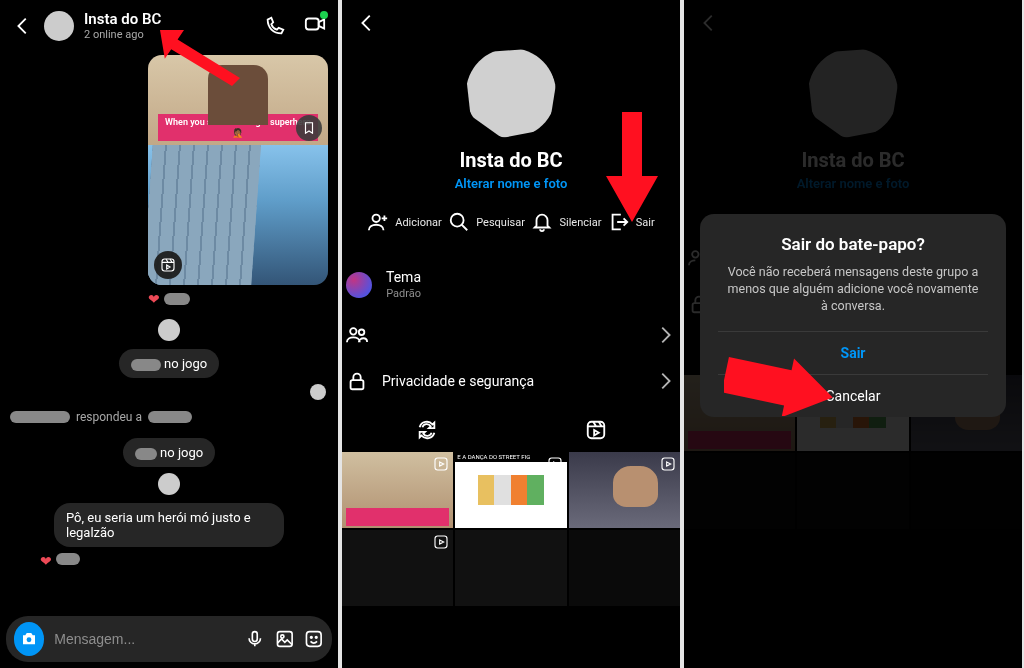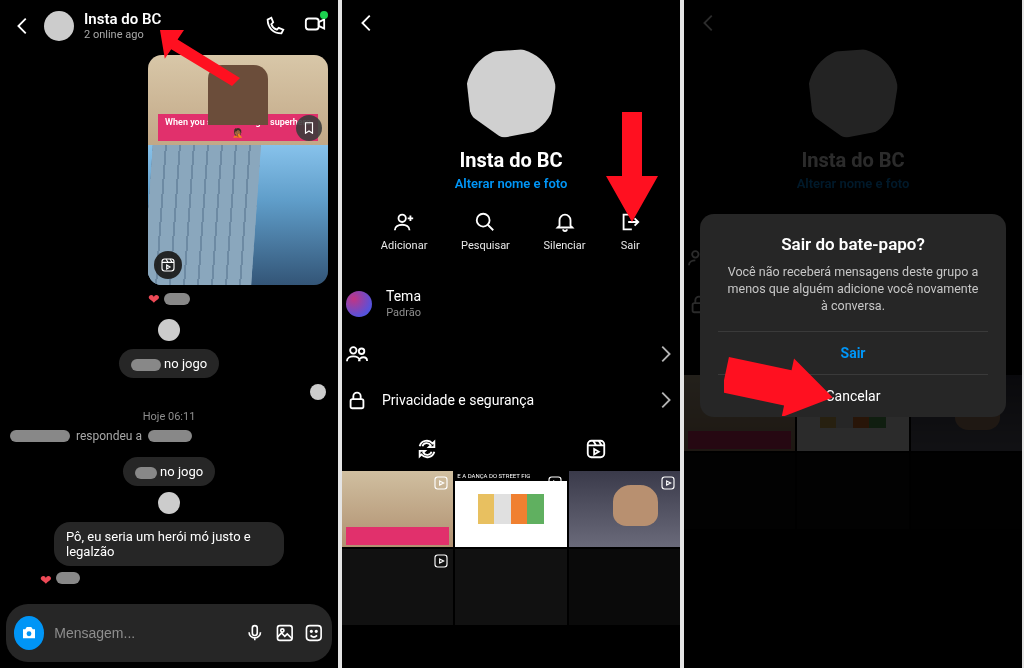--- a/index.html
+++ b/index.html
@@ -102,21 +102,21 @@
   }
   .seen-dot {
     width:16px; height:16px; border-radius:50%; background:#ccc;
     margin:4px 2px 10px auto;
   }
   .timestamp { text-align:center; font-size:11px; color:#8e8e8e; margin:10px 0 6px; }
   .reply-line { font-size:12px; color:#a8a8a8; display:flex; align-items:center; gap:6px; margin:2px 0; }
   .composer {
     position:absolute; bottom:6px; left:6px; right:6px;
     background:#262626; border-radius:22px;
-    display:flex; align-items:center; padding:12px 8px; gap:10px;
+    display:flex; align-items:center; padding:6px 8px; gap:10px;
   }
   .composer .camera {
     width:34px; height:34px; border-radius:50%;
     background:#0095f6; display:flex; align-items:center; justify-content:center;
   }
   .composer input {
     flex:1; background:transparent; border:none; color:#fff;
     font-size:14px; outline:none;
   }
   .composer input::placeholder { color:#8e8e8e; }
@@ -135,21 +135,21 @@
     background:#d0d0d0; margin:48px auto 10px;
     position:relative;
     clip-path: polygon(15% 5%, 85% 0%, 100% 40%, 92% 90%, 40% 100%, 5% 75%, 0% 30%);
   }
   .settings-title { text-align:center; font-size:20px; font-weight:700; }
   .settings-link { text-align:center; color:#0095f6; font-size:13px; font-weight:600; margin-top:4px; }
   .action-row {
     display:flex; justify-content:space-around;
     margin:20px 22px 24px;
   }
-  .action-col { display:flex; flex-direction:column; align-items:center; gap:6px; }
+  .action-col { display:flex; flex-direction:row; align-items:center; gap:6px; }
   .action-col .lbl { font-size:11px; color:#e8e8e8; }
   .list { padding:0 2px; }
   .list-item {
     display:flex; align-items:center; gap:14px;
     padding:12px 2px;
   }
   .list-item .sub { font-size:11px; color:#8e8e8e; margin-top:2px;text-align:right; }
   .list-item .main { font-size:14px; }
   .theme-dot {
     width:26px; height:26px; border-radius:50%;
@@ -252,21 +252,20 @@
 
     <div class="row-in">
       <div class="avatar-tiny"></div>
       <div class="bubble-in">
         <span class="scribble" style="width:30px;display:inline-block;vertical-align:middle;"></span>
         <span>no jogo</span>
       </div>
     </div>
     <div class="seen-dot"></div>
 
-    <div class="timestamp">Hoje 06:11</div>
 
     <div class="reply-line">
       <span class="scribble" style="width:60px;"></span>
       <span>respondeu a</span>
       <span class="scribble" style="width:44px;"></span>
     </div>
     <div class="row-in">
       <div style="width:22px"></div>
       <div class="bubble-in">
         <span class="scribble" style="width:22px;display:inline-block;vertical-align:middle;"></span>

